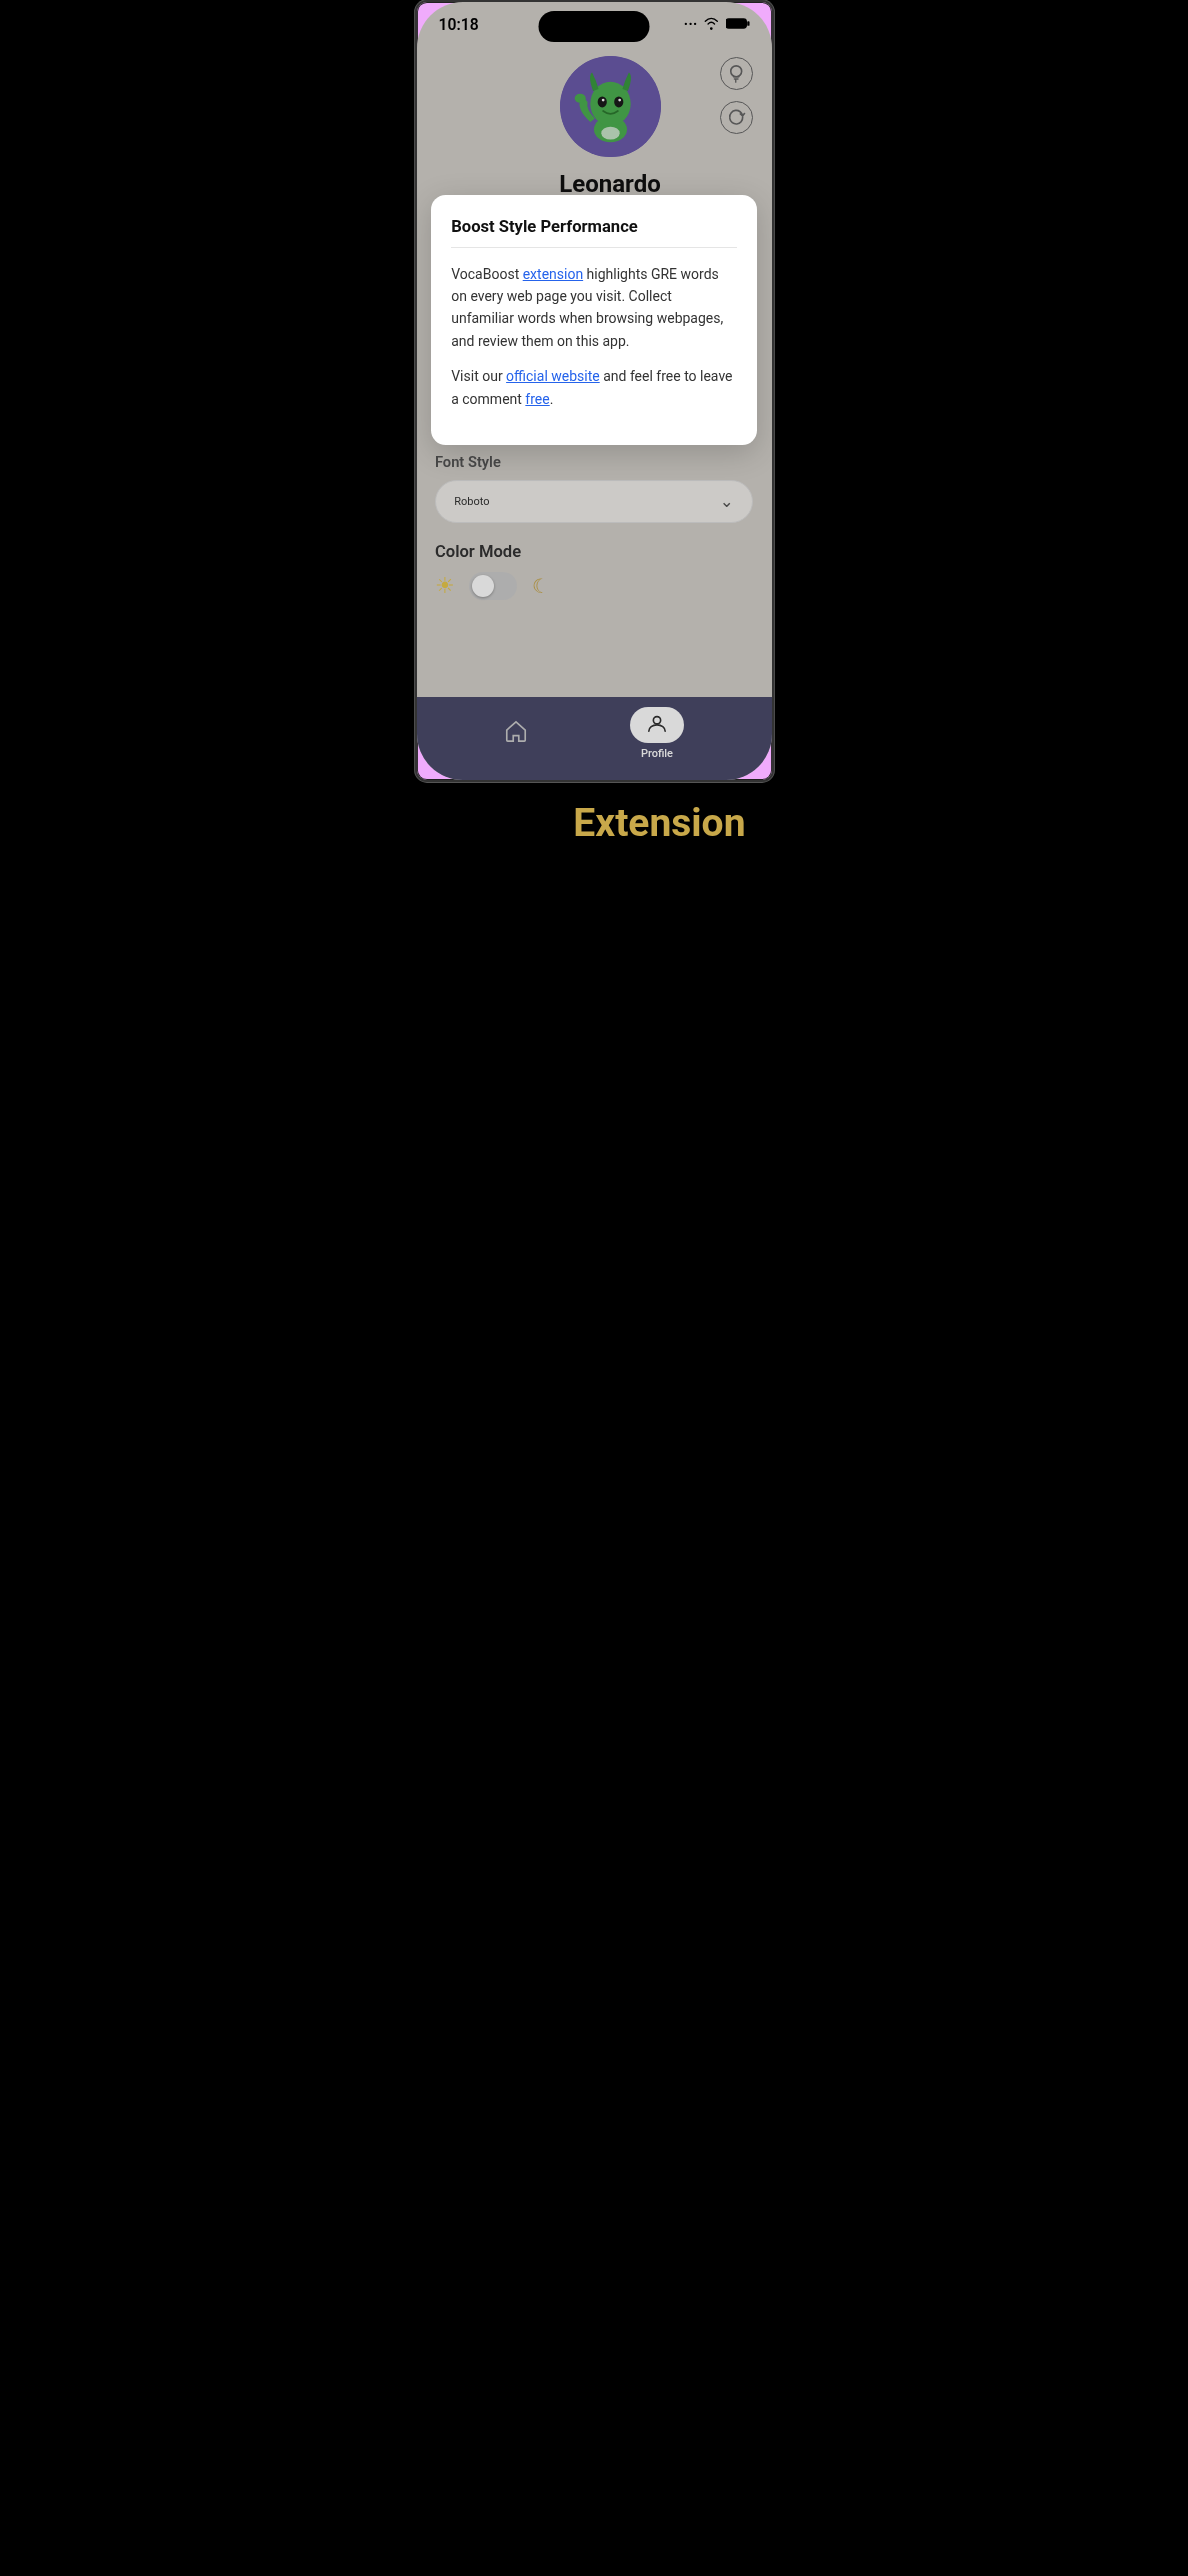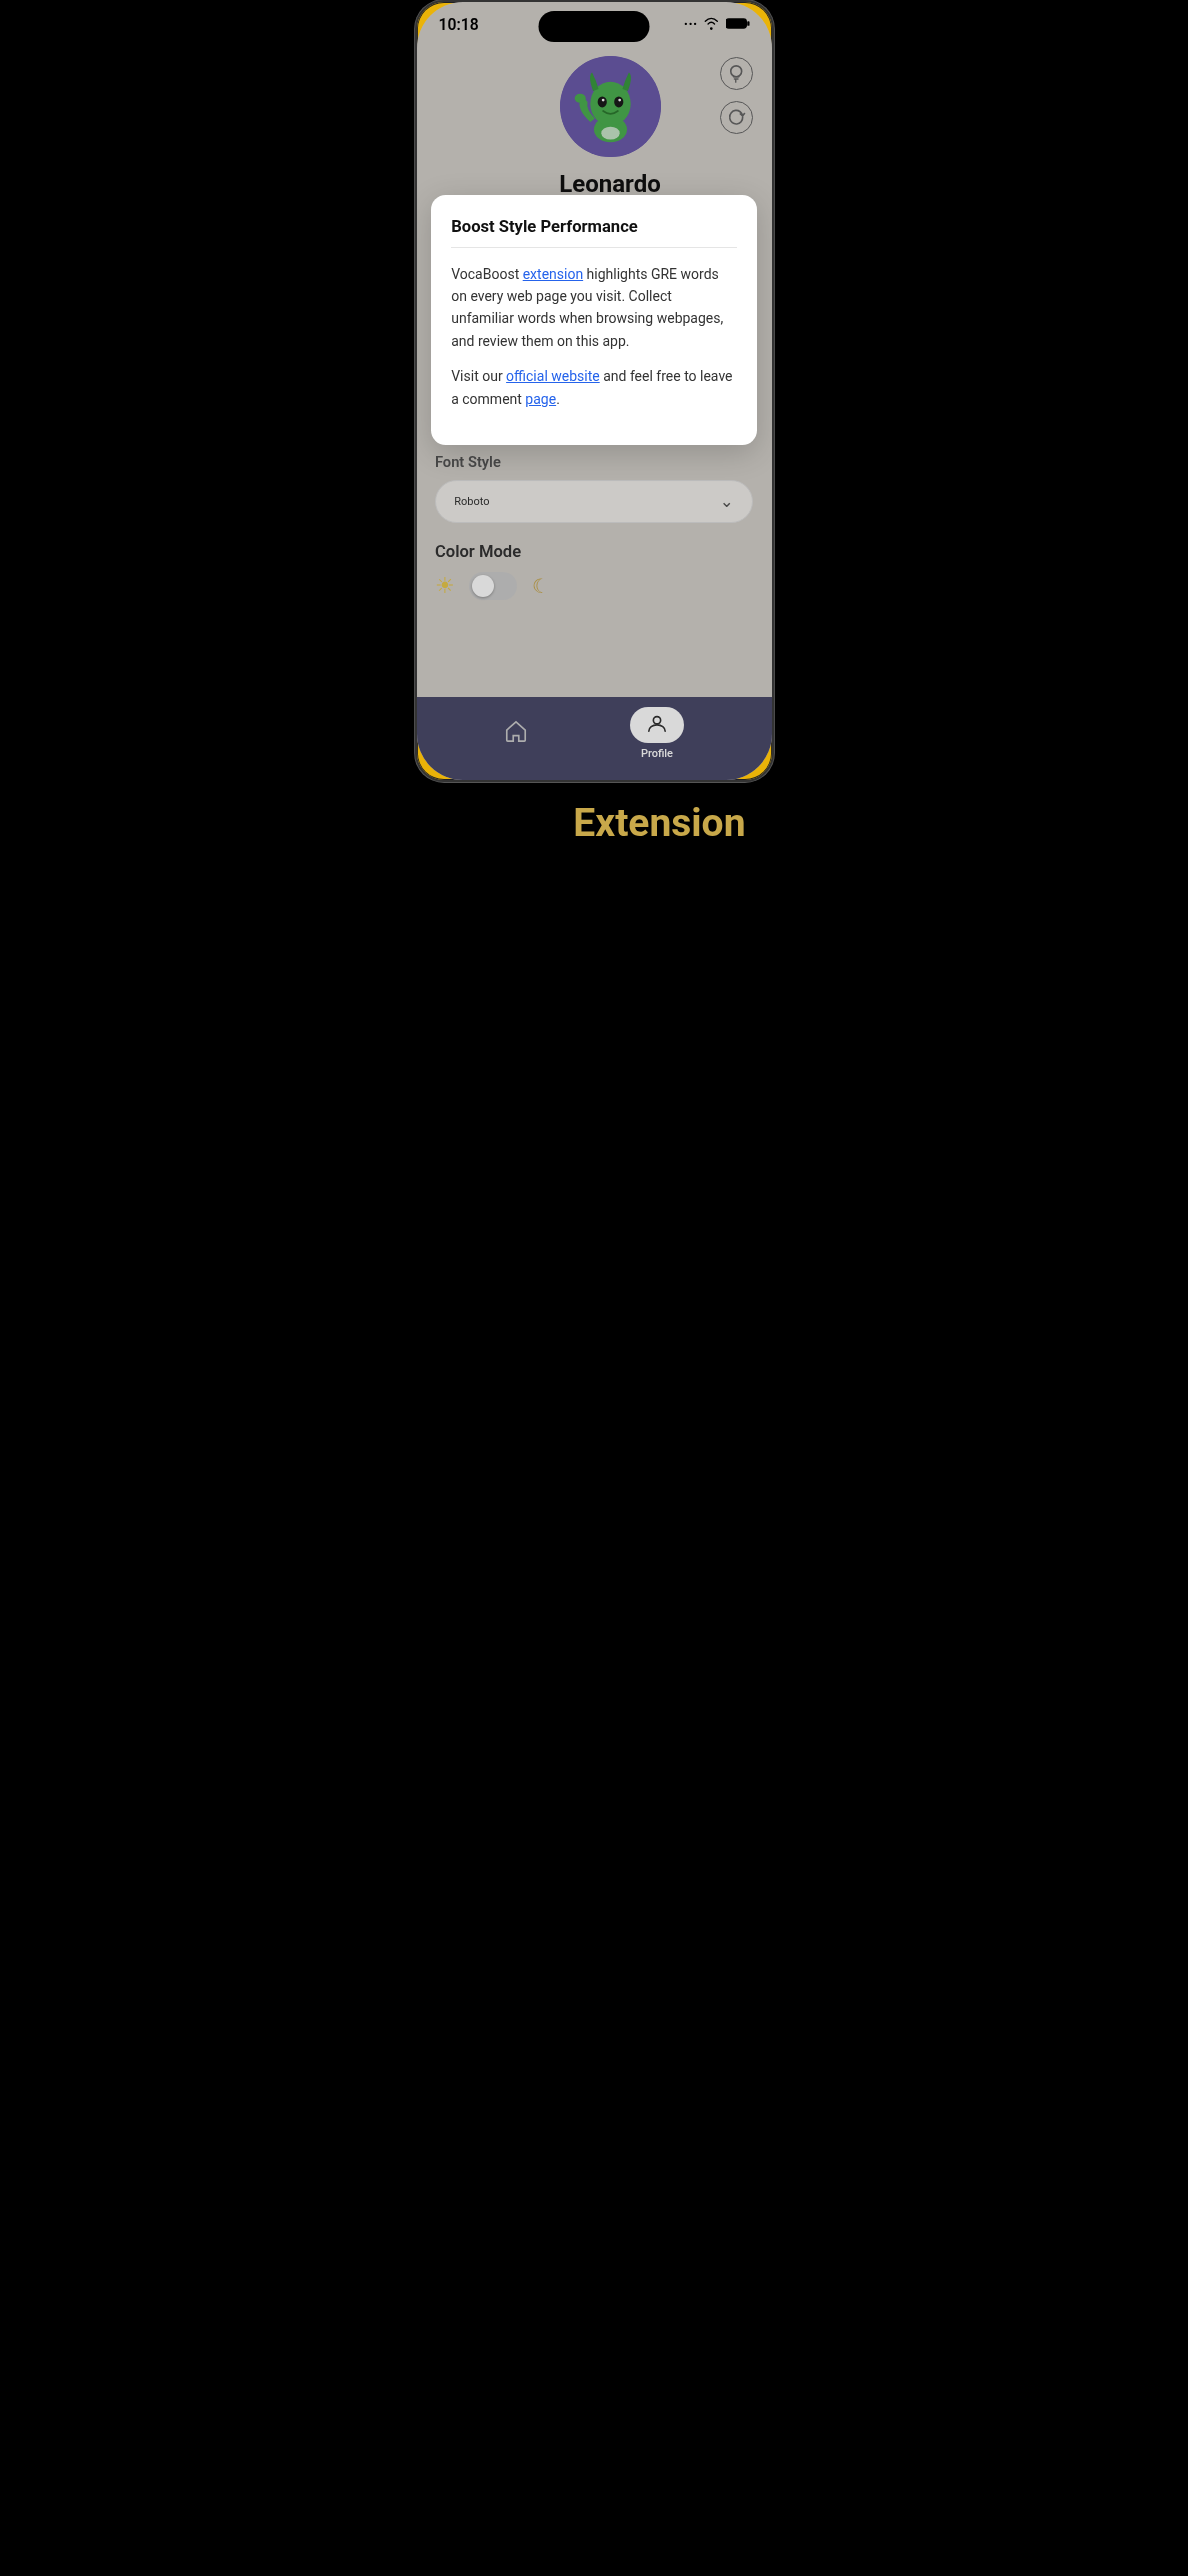--- a/index.html
+++ b/index.html
@@ -16,22 +16,22 @@
     .phone-wrapper {
       width: 359px;
       background: #000;
       position: relative;
       padding: 0;
     }
 
     .phone-frame {
       width: 359px;
       min-height: 778px;
-      background: #eab308;
-      border-radius: 29px;
+      background: #f0abfc;
+      border-radius: 12px;
       border: 2.8px solid #333;
       overflow: hidden;
       position: relative;
       box-shadow: 0 0 0 0.9px #555, inset 0 0 0 0.9px #222;
     }
 
     .phone-screen {
       width: 100%;
       background: #d4d0cb;
       min-height: 778px;
@@ -417,21 +417,21 @@
       </div>
 
       <div class="modal-overlay">
         <div class="modal-card">
           <div class="modal-title">Boost Style Performance</div>
           <div class="modal-body">
             <p>
               <span>VocaBoost </span><a href="#">extension</a><span> highlights GRE words on every web page you visit. Collect unfamiliar words when browsing webpages, and review them on this app.</span>
             </p>
             <p>
-              <span>Visit our </span><a href="#">official website</a><span> and feel free to leave a comment </span><a href="#">page</a><span>.</span>
+              <span>Visit our </span><a href="#">official website</a><span> and feel free to leave a comment </span><a href="#">free</a><span>.</span>
             </p>
           </div>
         </div>
       </div>
 
       <div style="position: absolute; top: 442px; left: 0; right: 0; z-index: 3; padding: 9.2px 18.4px;">
         <div class="font-style-label" style="color:#555; font-size:14.7px;">Font Style</div>
         <div class="font-dropdown">
           <span class="font-dropdown-text">Roboto</span>
           <span class="chevron-icon">⌄</span>

